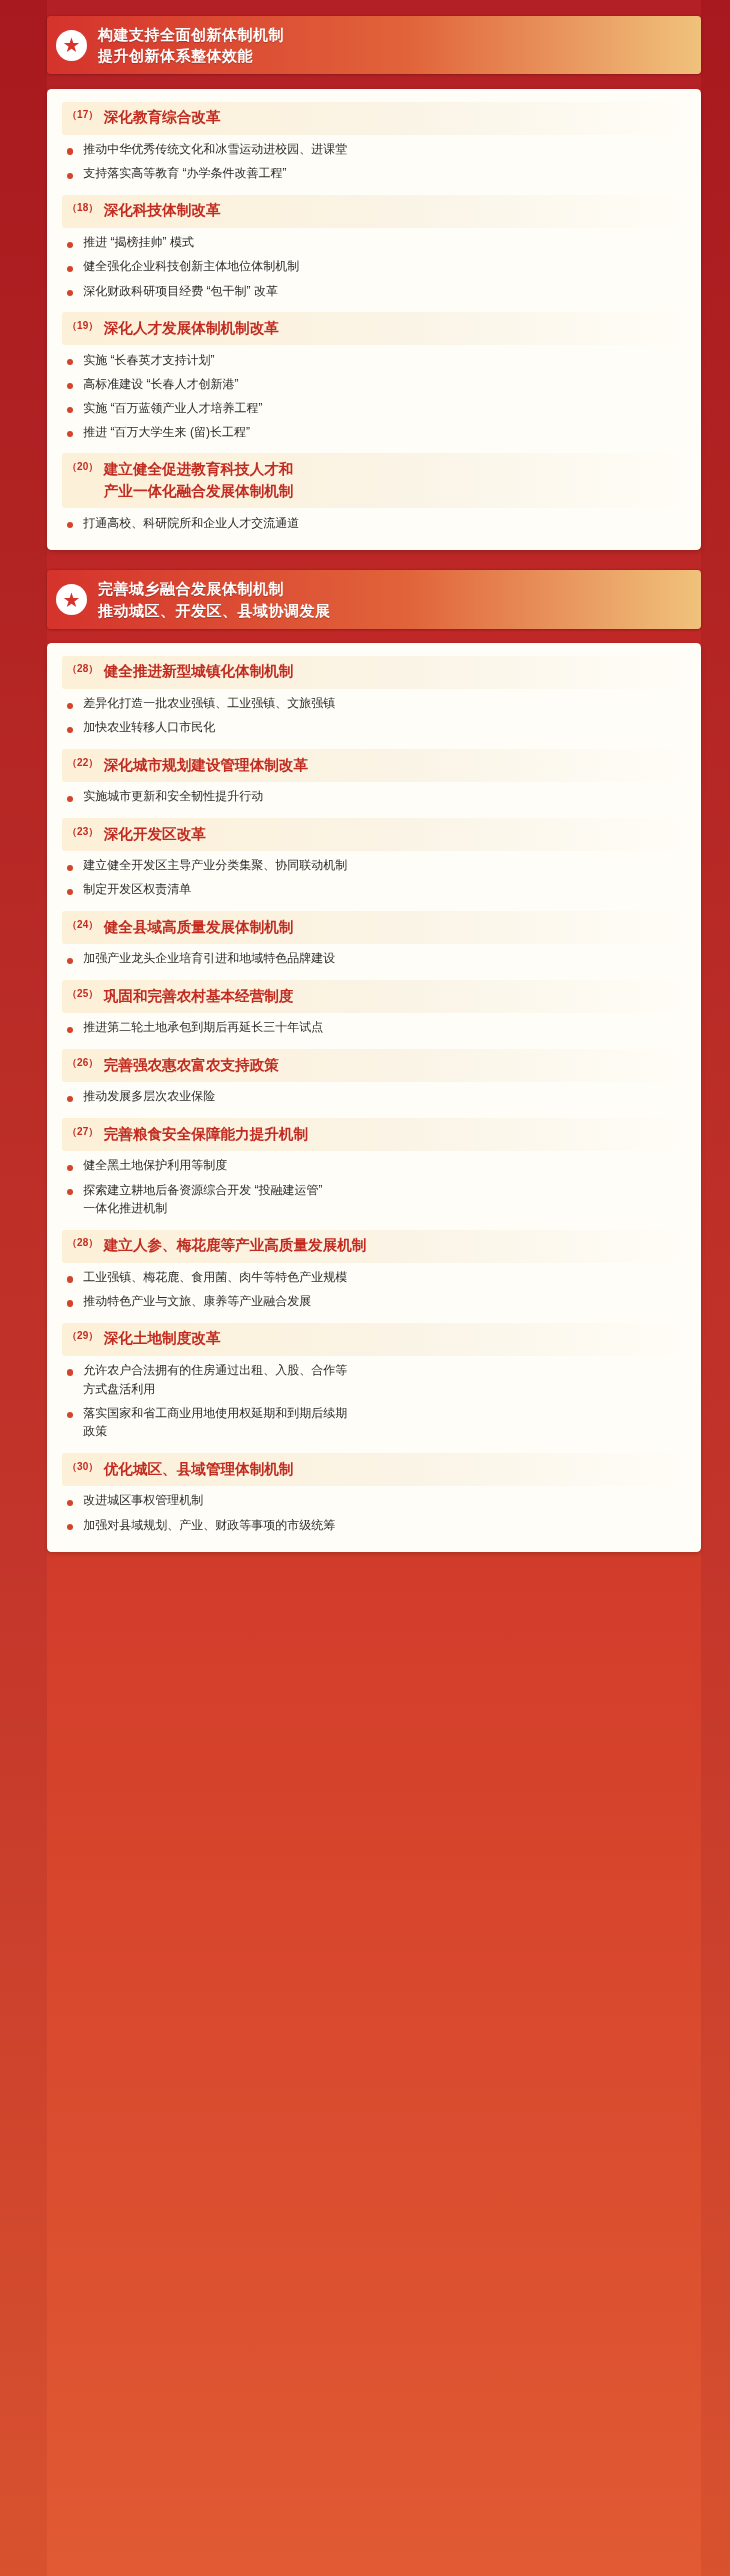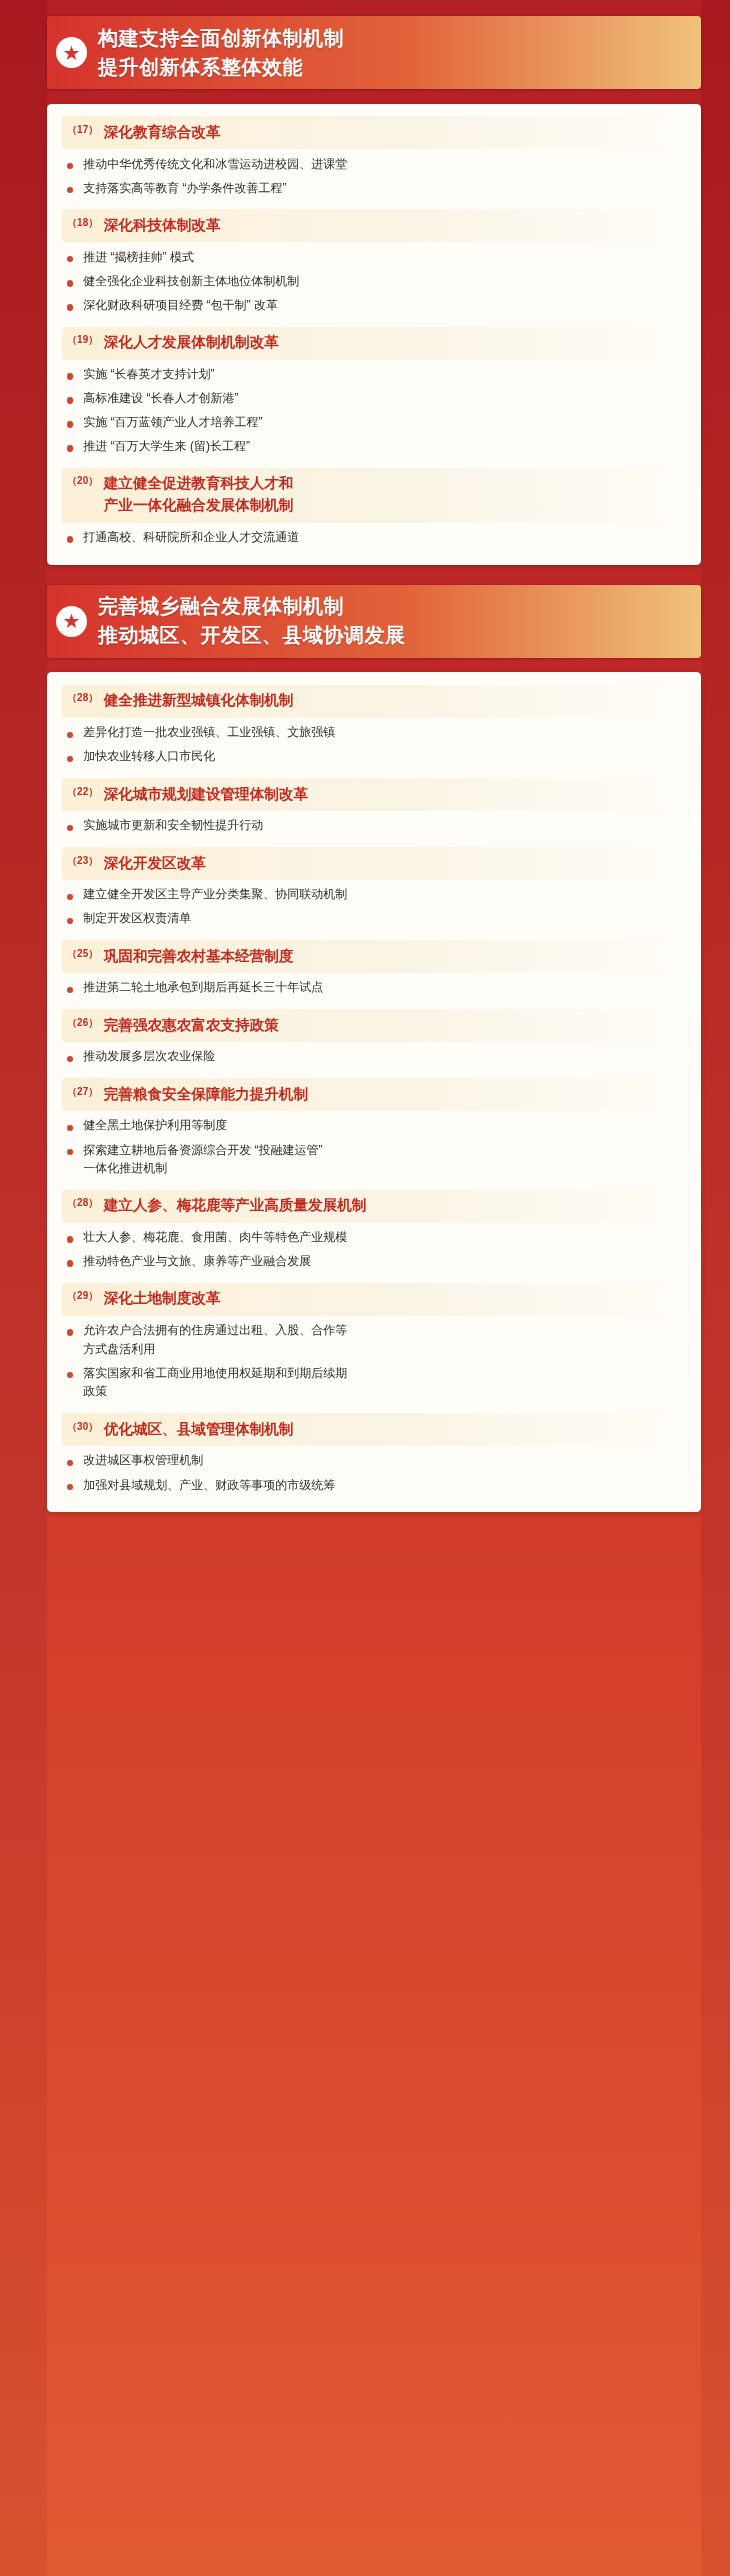--- a/index.html
+++ b/index.html
@@ -51,21 +51,21 @@
     width: 31px; height: 31px;
     border-radius: 50%;
     background: #fff;
     display: flex; align-items: center; justify-content: center;
     color: #d5332c;
     font-size: 20px;
     line-height: 1;
   }
   .banner-text {
     color: #fff;
-    font-size: 20px;
+    font-size: 15px;
     font-weight: bold;
     line-height: 1.45;
     letter-spacing: 0.5px;
     text-shadow: 0 0.9px 0.9px rgba(0,0,0,0.25);
   }
   .banner-text .l { display: block; white-space: nowrap; }
 
   
   .card {
     background: #fffdf7;
@@ -259,20 +259,33 @@
           <li>
             <span class="l2">建立健全开发区主导产业分类集聚、协同联动机制</span>
           </li>
           <li>
             <span class="l2">制定开发区权责清单</span>
           </li>
         </ul>
       </div>
       <div class="item">
         <div class="item-title">
+          <span class="item-num">（24）</span>
+          <div class="item-name">
+            <span class="l">健全县域高质量发展体制机制</span>
+          </div>
+        </div>
+        <ul class="bullets">
+          <li>
+            <span class="l2">加强产业龙头企业培育引进和地域特色品牌建设</span>
+          </li>
+        </ul>
+      </div>
+      <div class="item">
+        <div class="item-title">
           <span class="item-num">（25）</span>
           <div class="item-name">
             <span class="l">巩固和完善农村基本经营制度</span>
           </div>
         </div>
         <ul class="bullets">
           <li>
             <span class="l2">推进第二轮土地承包到期后再延长三十年试点</span>
           </li>
         </ul>
@@ -309,21 +322,21 @@
       </div>
       <div class="item">
         <div class="item-title">
           <span class="item-num">（28）</span>
           <div class="item-name">
             <span class="l">建立人参、梅花鹿等产业高质量发展机制</span>
           </div>
         </div>
         <ul class="bullets">
           <li>
-            <span class="l2">壮大人参、梅花鹿、食用菌、肉牛等特色产业规模</span>
+            <span class="l2">工业强镇、梅花鹿、食用菌、肉牛等特色产业规模</span>
           </li>
           <li>
             <span class="l2">推动特色产业与文旅、康养等产业融合发展</span>
           </li>
         </ul>
       </div>
       <div class="item">
         <div class="item-title">
           <span class="item-num">（29）</span>
           <div class="item-name">

